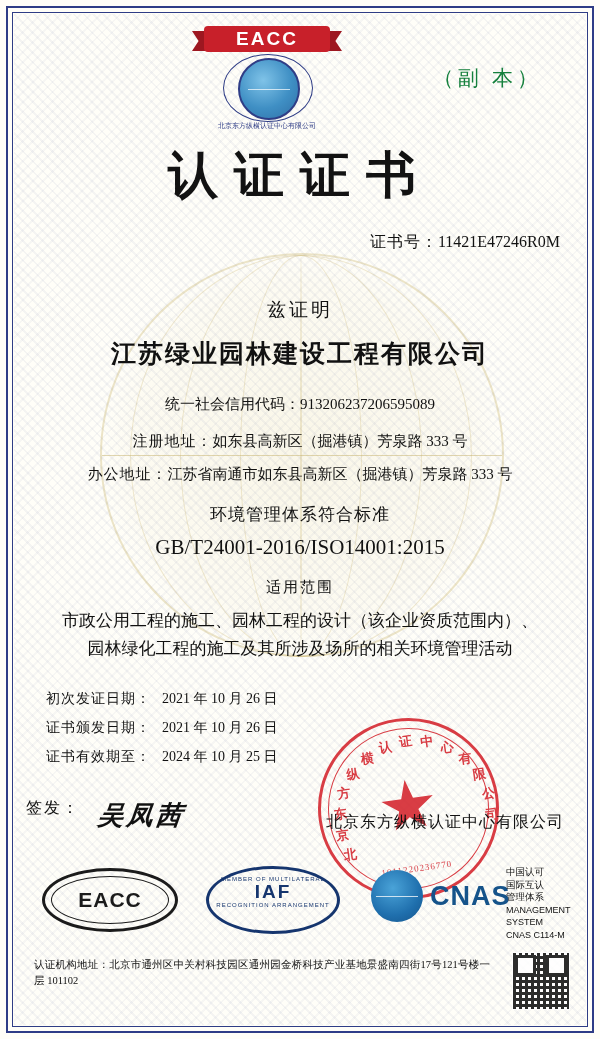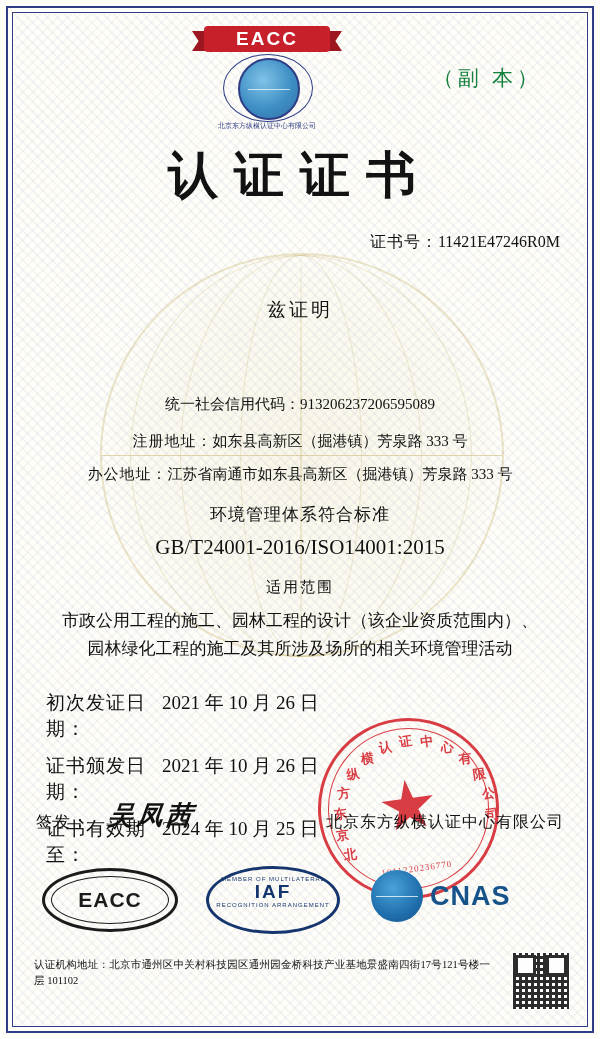--- a/index.html
+++ b/index.html
@@ -262,40 +262,40 @@
     font-size: 17px;
     line-height: 28px;
     color: #111;
   }
 
   
   .dates {
     position: absolute;
     left: 46px;
     top: 690px;
-    font-size: 19px;
+    font-size: 14px;
     color: #111;
   }
   .dates .row {
     display: flex;
     align-items: baseline;
     margin-bottom: 11px;
   }
   .dates .k {
     width: 116px;
     letter-spacing: 1px;
   }
   .dates .v { }
 
   .signature-row {
     position: absolute;
-    left: 36px;
+    left: 26px;
     top: 798px;
     display: flex;
-    align-items: flex-end;
+    align-items: flex-start;
   }
   .signature-row .sig-label {
     font-size: 16px;
     letter-spacing: 2px;
     color: #111;
   }
   .signature-row .sig-name {
     margin-left: 18px;
     font-family: "Liberation Serif", serif;
     font-style: italic;
@@ -529,20 +529,21 @@
 
   <div class="copy-mark">（副 本）</div>
 
   <div class="cert-title">认证证书</div>
 
   <div class="cert-no">
     <span class="label">证书号：</span><span class="value">11421E47246R0M</span>
   </div>
 
   <div class="hereby">兹证明</div>
+  <div class="company">江苏绿业园林建设工程有限公司</div>
 
   <div class="usci">
     <span>统一社会信用代码：</span><span>913206237206595089</span>
   </div>
 
   <div class="addr reg">
     <span class="k">注册地址：</span><span>如东县高新区（掘港镇）芳泉路 333 号</span>
   </div>
   <div class="addr off">
     <span class="k">办公地址：</span><span>江苏省南通市如东县高新区（掘港镇）芳泉路 333 号</span>
@@ -608,20 +609,27 @@
     </div>
     <div class="iaf-mark">
       <div class="t">MEMBER OF MULTILATERAL</div>
       <div class="m">IAF</div>
       <div class="b">RECOGNITION ARRANGEMENT</div>
     </div>
     <div class="cnas-mark">
       <div class="globe"></div>
       <div class="word">CNAS</div>
     </div>
+    <div class="cnas-text">
+      <div>中国认可</div>
+      <div>国际互认</div>
+      <div>管理体系</div>
+      <div class="en">MANAGEMENT SYSTEM</div>
+      <div class="en">CNAS C114-M</div>
+    </div>
   </div>
 
   <div class="footer">
     <div class="p2">认证机构地址：北京市通州区中关村科技园区通州园金桥科技产业基地景盛南四街17号121号楼一层 101102</div>
   </div>
 
   <div class="qr"></div>
 
 </div>
 

